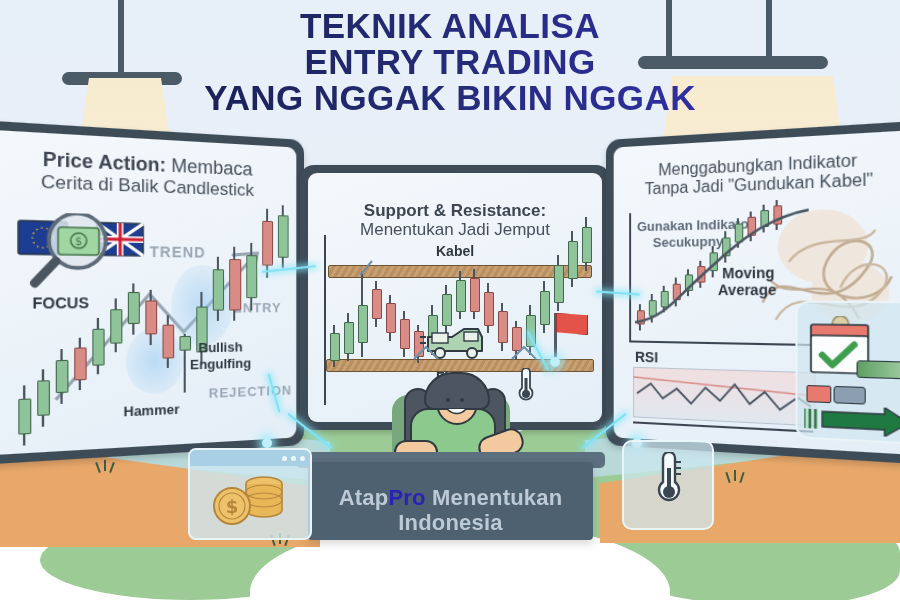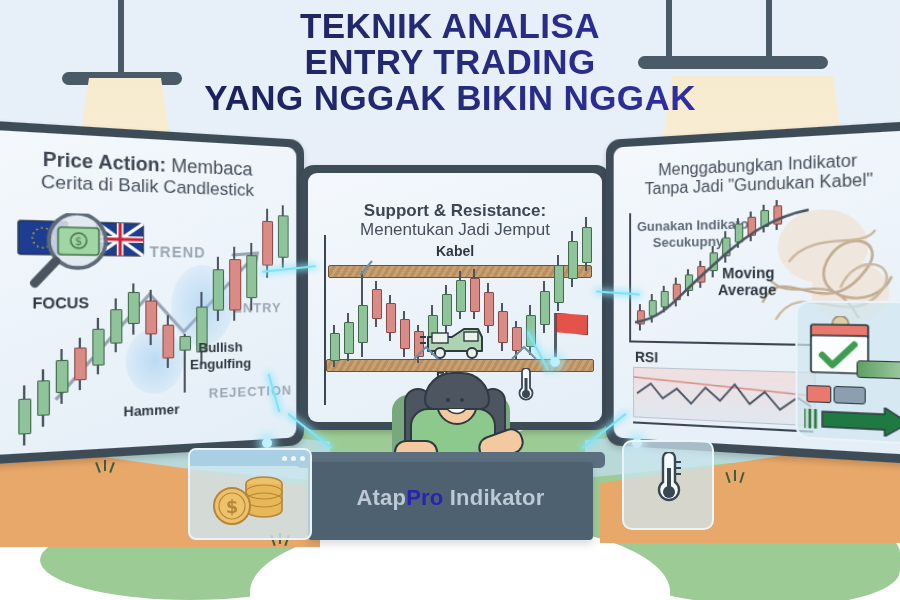--- a/index.html
+++ b/index.html
@@ -503,21 +503,22 @@
   <div class="hairB"></div>
   <svg width="46" height="30" style="position:absolute;left:434px;top:390px;">
     <circle cx="14" cy="10" r="2" fill="#2f3a42"></circle>
     <circle cx="28" cy="10" r="2" fill="#2f3a42"></circle>
     <path d="M13 19 C19 25 27 25 32 19" fill="#fff" stroke="#2f3a42" stroke-width="1.6"></path>
   </svg>
 
   <div id="desktop"></div>
   <div id="desk"></div>
   <div id="brand">
-    <span>Atap</span><span class="pro">Pro</span><span> Indikator</span><br>
+    <span>Atap</span><span class="pro">Pro</span><span> Menentukan</span><br>
+    <span>Indonesia</span>
   </div>
 
   <div style="position:absolute;left:188px;top:448px;width:120px;height:88px;
               background:rgba(206,231,243,.8);border:2px solid #e8f4fa;border-radius:8px;overflow:hidden;">
     <div style="position:absolute;left:0;top:0;width:100%;height:16px;background:#a8cfe4;"></div>
     <div style="position:absolute;left:92px;top:6px;width:5px;height:5px;border-radius:50%;background:#eef6fa;"></div>
     <div style="position:absolute;left:101px;top:6px;width:5px;height:5px;border-radius:50%;background:#eef6fa;"></div>
     <div style="position:absolute;left:110px;top:6px;width:5px;height:5px;border-radius:50%;background:#eef6fa;"></div>
     <svg width="86" height="62" style="position:absolute;left:18px;top:20px;">
       <ellipse cx="56" cy="14" rx="18" ry="7" fill="#eec26a" stroke="#b5863a" stroke-width="1.6"></ellipse>

